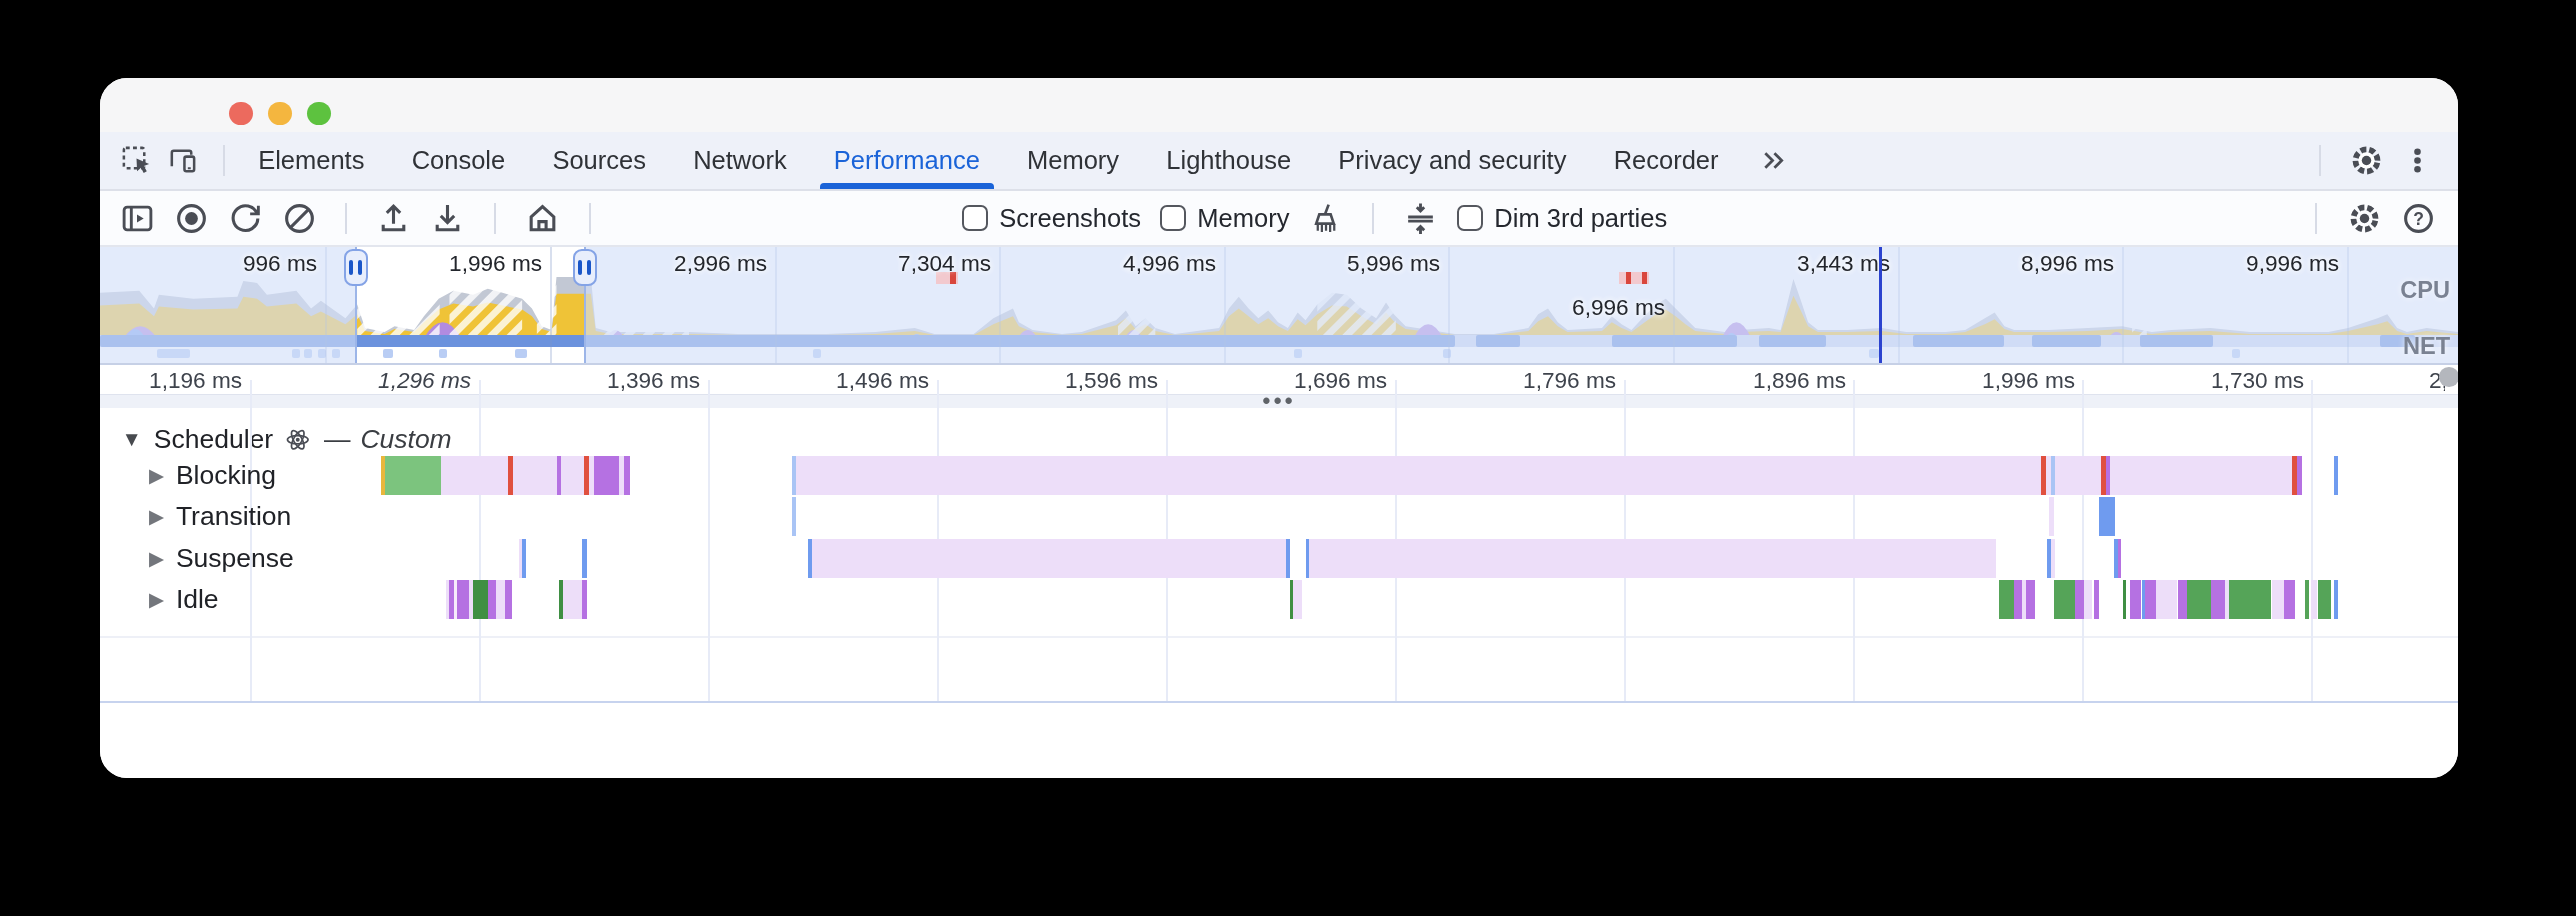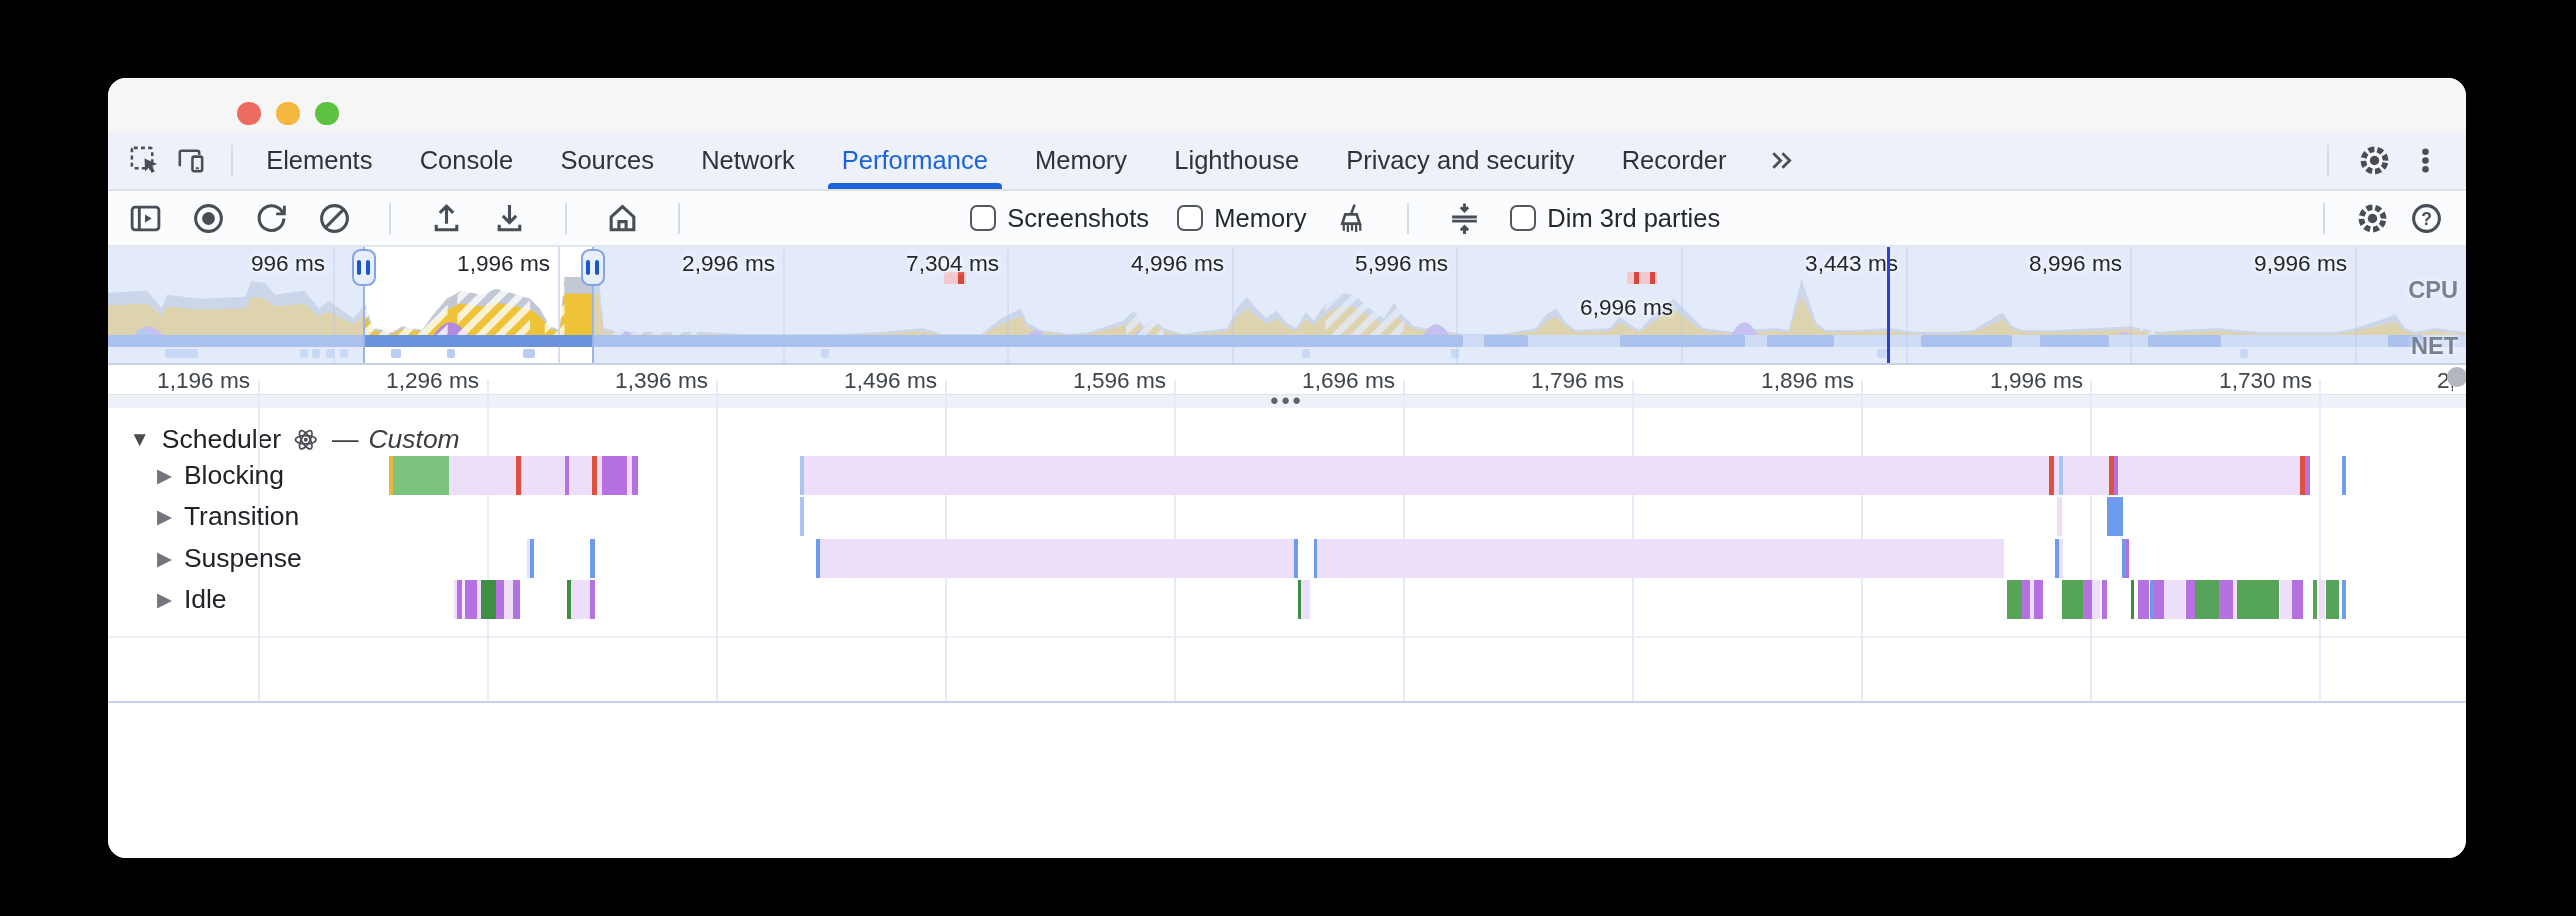--- a/index.html
+++ b/index.html
@@ -1,19 +1,19 @@
 <!DOCTYPE html>
 <html><head>
 <meta charset="utf-8">
 <style>
   * { margin:0; padding:0; box-sizing:border-box; }
   html,body { width:2576px; height:917px; background:#000; overflow:hidden;
     font-family:"Liberation Sans", sans-serif; }
-  .window { position:absolute; left:108px; top:78px; width:2358px; height:780px;
-    background:#fff; border-radius:18px; overflow:hidden;
+  .window { position:absolute; left:100px; top:78px; width:2358px; height:700px;
+    background:#fff; border-radius:27px; overflow:hidden;
     box-shadow:0 19.6px 69px rgba(0,0,0,.6); display:flex; flex-direction:column; }
 
   
   .titlebar { height:54px; background:#f6f6f7; position:relative; flex:none; }
   .tl { position:absolute; top:23.6px; width:23.6px; height:23.6px; border-radius:50%; }
 
   
   .tabbar { height:57px; background:#eef1f9; display:flex; align-items:stretch; flex:none; position:relative; }
   .tabbar .lead { display:flex; align-items:center; padding-left:19.6px; gap:13.7px; }
   .vsep { width:2px; height:31px; background:#d7dbe6; align-self:center; margin:0 9.8px; }
@@ -24,21 +24,21 @@
   .tab.active::after { content:""; position:absolute; left:9.8px; right:9.8px; bottom:0;
     height:5.9px; border-radius:3.9px 3.9px 0 0; background:#1a63d8; }
   .tab-overflow { display:flex; align-items:center; padding:0 15.7px; }
   .tabbar-right { position:absolute; right:23.6px; top:0; height:100%; display:flex; align-items:center; gap:17.7px; }
   .icon { display:inline-flex; align-items:center; justify-content:center; }
   .icon svg { display:block; }
 
   
   .toolbar { height:58px; background:#fbfcfe; border-top:2px solid #dde0e9; border-bottom:2px solid #e3e6ee;
     position:relative; flex:none; }
-  .tgroup { position:absolute; top:0; height:100%; display:flex; align-items:center; gap:28px; }
+  .tgroup { position:absolute; top:0; height:100%; display:flex; align-items:center; gap:19px; }
   .checkbox { width:25.5px; height:25.5px; border:2.9px solid #54575e; border-radius:6.9px; background:#fff; flex:none; }
   .cklabel { font-size:25.5px; color:#24272e; margin-left:11.8px; white-space:nowrap; }
   .ckwrap { display:flex; align-items:center; }
 
   
   .minimap { height:118px; position:relative; background:#fff; border-bottom:2px solid #c6d0e6; flex:none; overflow:hidden; }
   .mm-grid { position:absolute; top:0; bottom:0; width:2px; background:rgba(125,148,200,.30); }
   .mm-overlay { position:absolute; top:0; bottom:0; background:rgba(210,223,248,.62); }
   .mm-edge { position:absolute; top:0; bottom:0; width:2px; background:#9cb5e8; }
   .mm-handle { position:absolute; top:2px; width:23.6px; height:37px; background:#e8eefc;
@@ -334,21 +334,21 @@
           <i></i>
         </div>
         <div class="playhead" style="left: 1779px;"></div>
       </div>
     <div class="mm-side" style="top:29.5px">CPU</div>
     <div class="mm-side" style="top:86px">NET</div>
   </div>
 
   <div class="ruler" id="ruler">
       <div class="ruler-label" style="right: 2216px;">1,196 ms</div>
-      <div class="ruler-label" style="right: 1987px;">1,296 ms</div>
+      <div class="ruler-label" style="right: 1987px; font-style: italic;">1,296 ms</div>
       <div class="ruler-label" style="right: 1758px;">1,396 ms</div>
       <div class="ruler-label" style="right: 1529px;">1,496 ms</div>
       <div class="ruler-label" style="right: 1300px;">1,596 ms</div>
       <div class="ruler-label" style="right: 1071px;">1,696 ms</div>
       <div class="ruler-label" style="right: 842px;">1,796 ms</div>
       <div class="ruler-label" style="right: 612px;">1,896 ms</div>
       <div class="ruler-label" style="right: 383px;">1,996 ms</div>
       <div class="ruler-label" style="right: 154px;">1,730 ms</div>
       <div class="ruler-label clip" style="left: 2329px; width: 15.7px;">2,196 ms</div>
       <div class="scroll-dot" style="left: 2339px;"></div>

